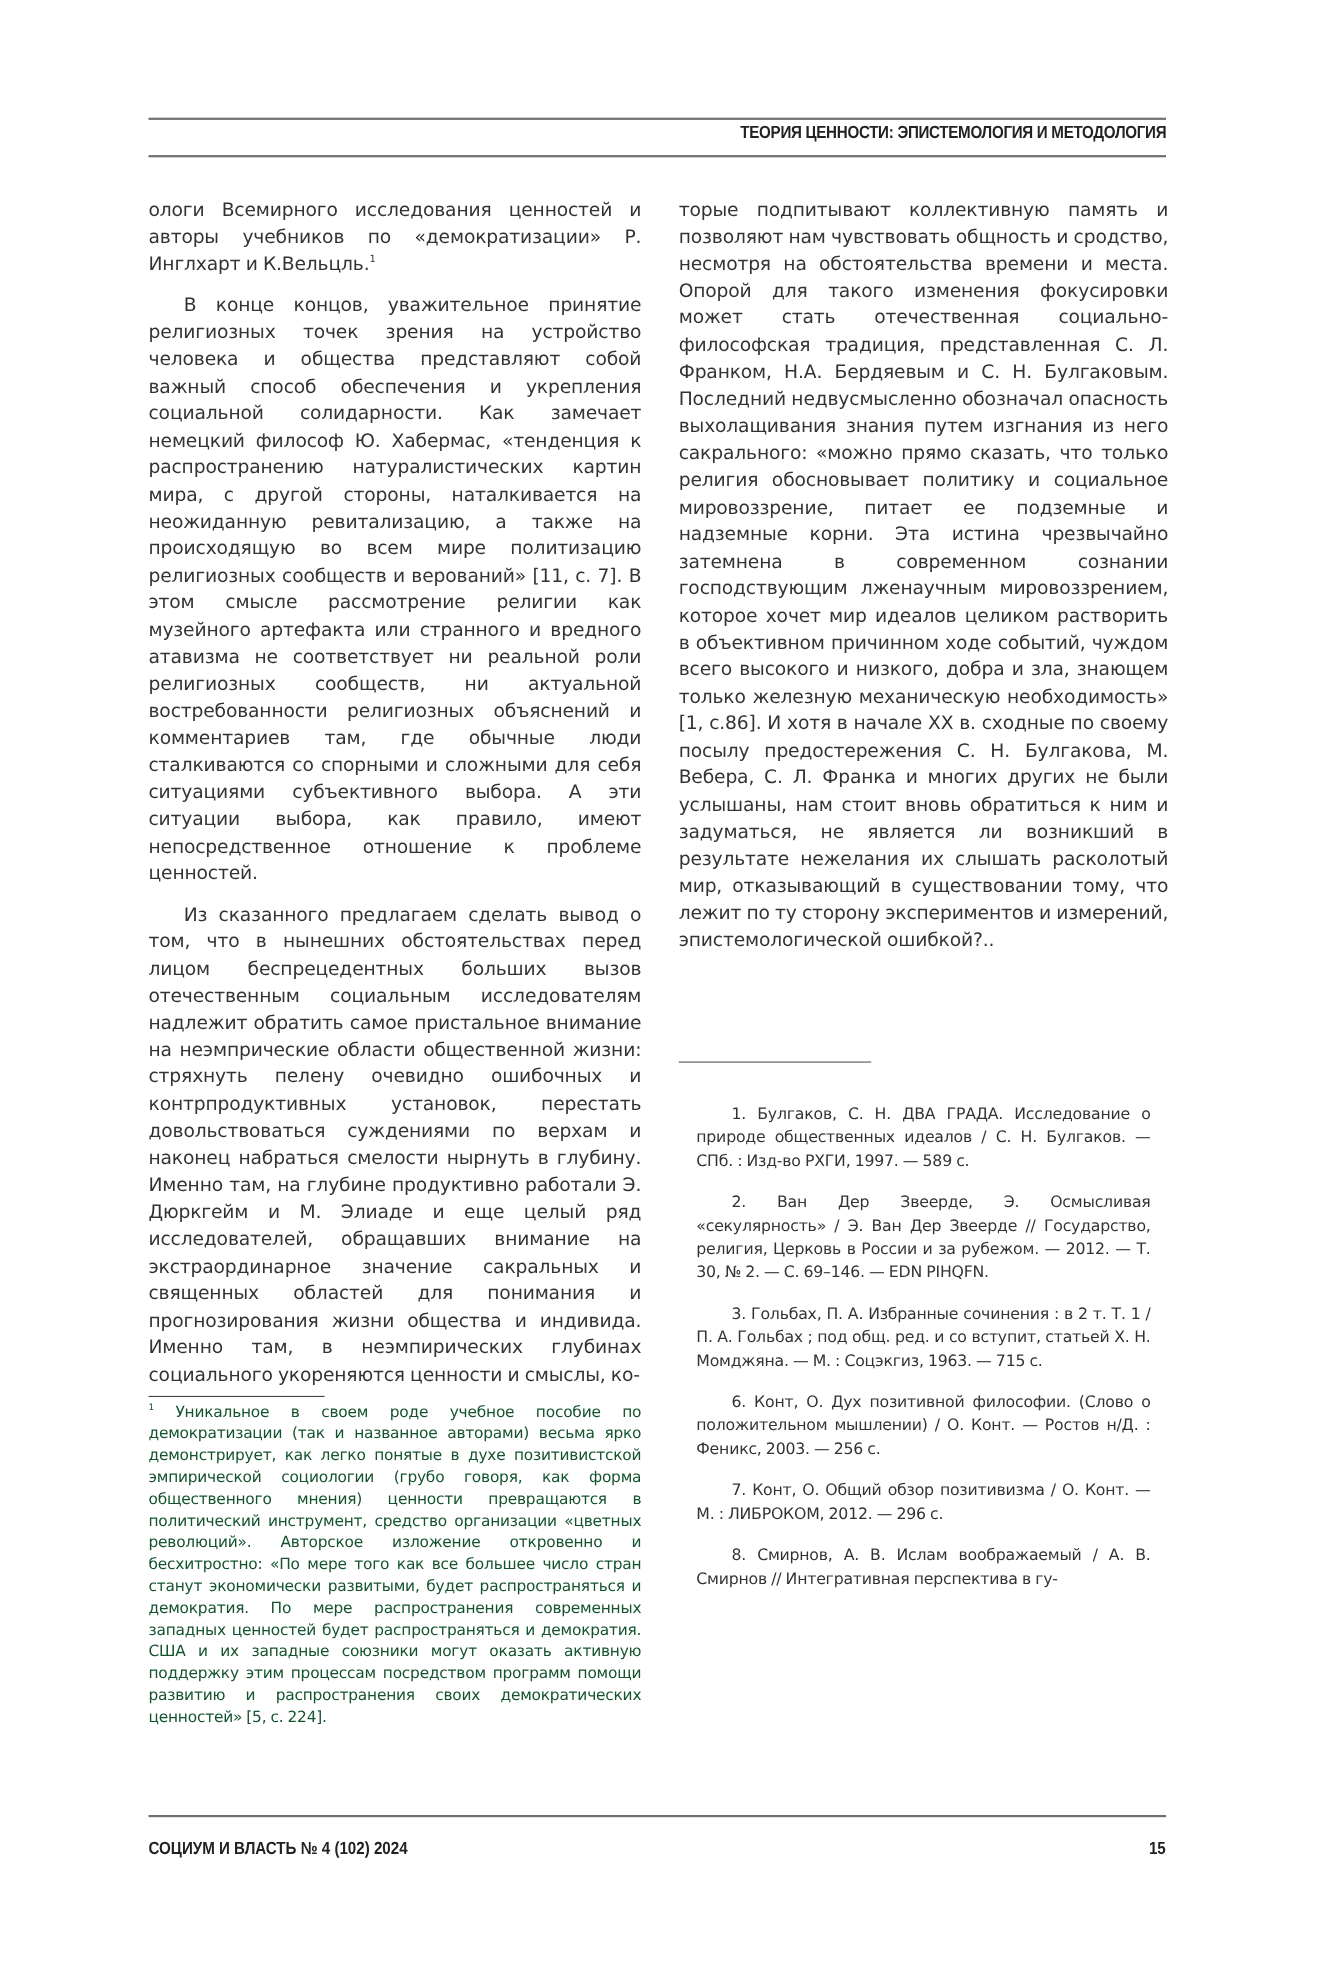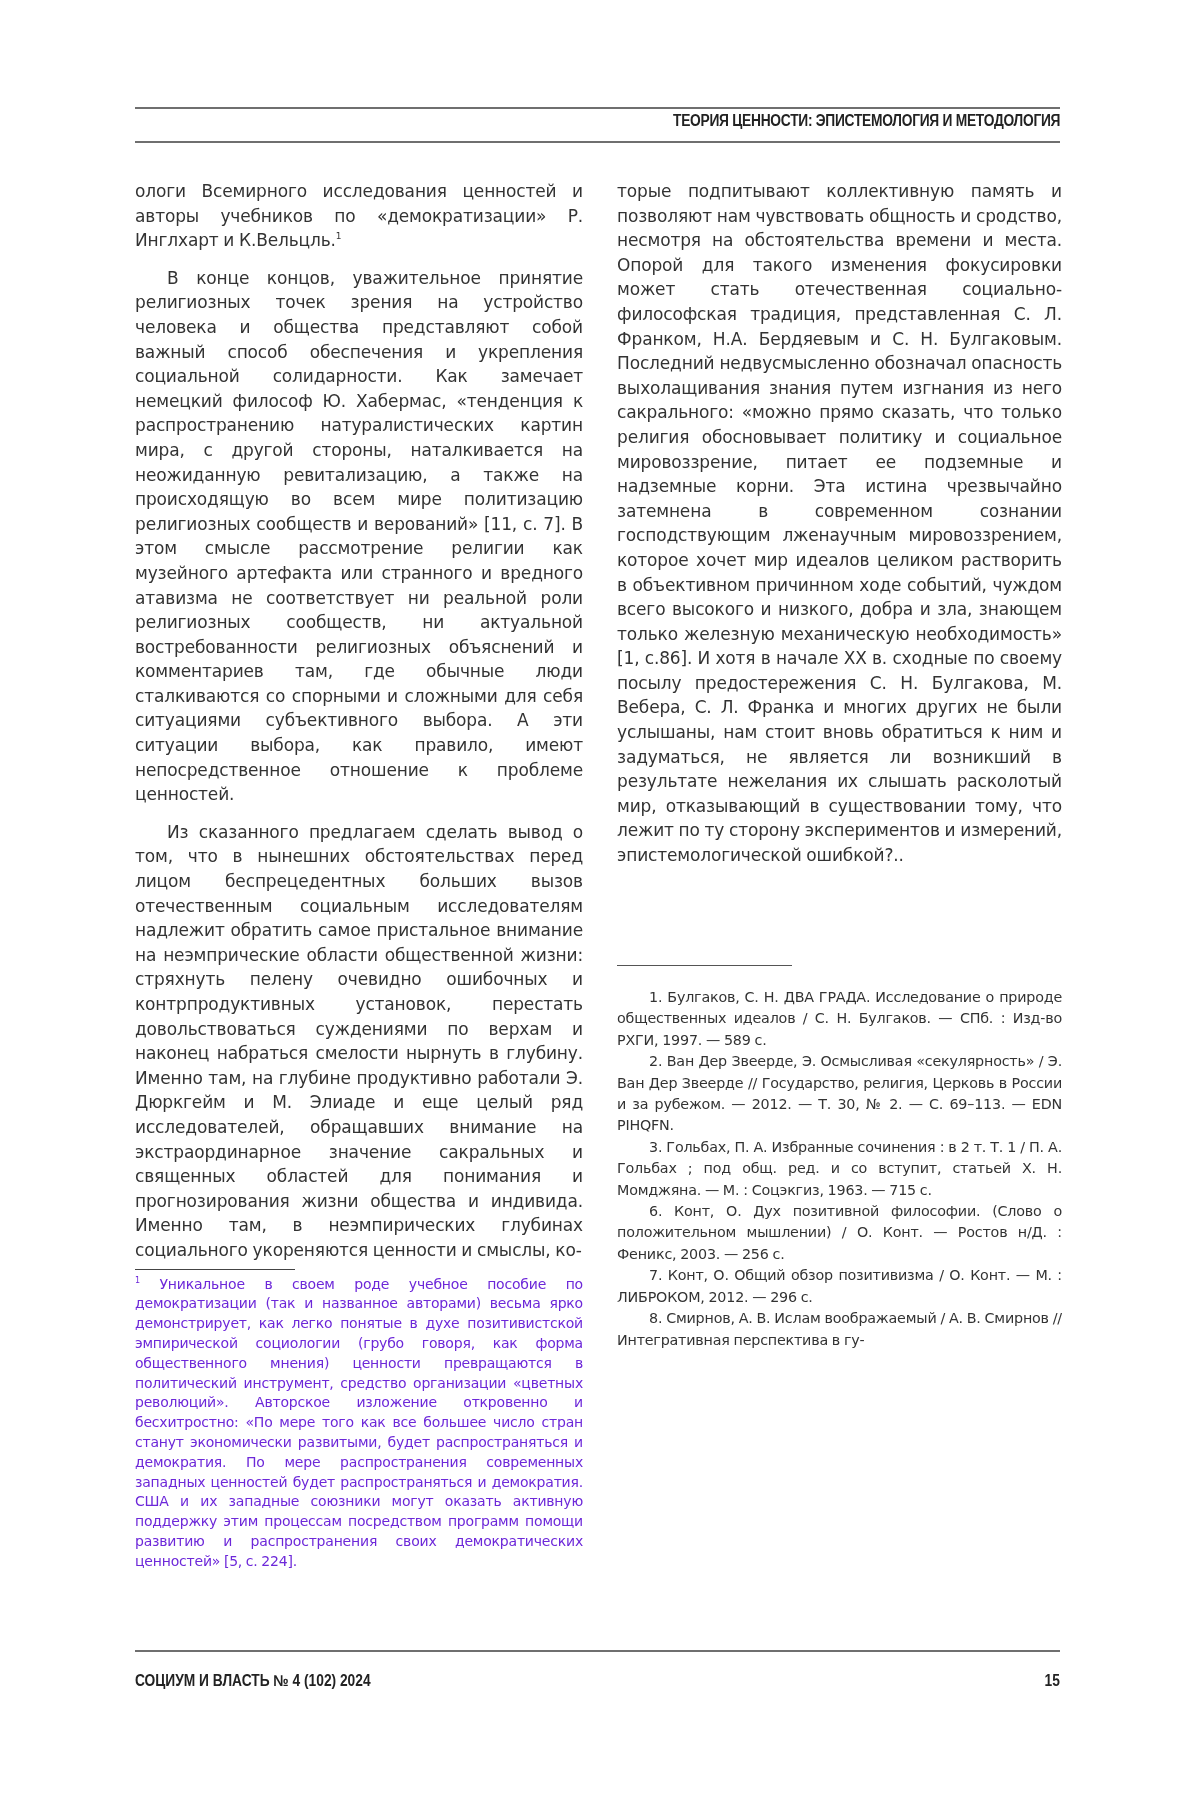--- a/index.html
+++ b/index.html
@@ -16,27 +16,27 @@
     position: absolute; top: 172px;
     font-family: "DejaVu Sans", sans-serif; font-size: 17px; line-height: 24.6px;
     color: #333; text-align: justify; hyphens: manual;
   }
   .col-left { left: 135px; width: 448px; }
   .col-right { left: 617px; width: 445px; }
   .col p { margin: 0; text-indent: 0; letter-spacing: -0.15px; word-spacing: -0.5px; }
   .col p.indent { text-indent: 32px; margin-top: 13px; }
   sup.fn { font-size: 9px; vertical-align: 7px; line-height: 0; }
   .fn-rule { width: 160px; height: 1px; background: #444; margin: 6px 0 5px 0; }
-  .footnote { font-family: "DejaVu Sans", sans-serif; font-size: 14px; line-height: 19.8px; color: #6d28d9; text-align: justify; letter-spacing: -0.2px; word-spacing: -0.5px; }
+  .footnote { font-family: "DejaVu Sans", sans-serif; font-size: 14px; line-height: 19.8px; color: #14532d; text-align: justify; letter-spacing: -0.2px; word-spacing: -0.5px; }
   .footnote sup { font-size: 8px; vertical-align: 6px; line-height: 0; }
   .refs-rule { position: absolute; left: 617px; top: 958px; width: 175px; height: 1px; background: #555; }
   .refs { position: absolute; left: 617px; top: 980px; width: 445px;
     font-family: "DejaVu Sans", sans-serif; font-size: 14.3px; line-height: 21.4px;
     color: #333; text-align: justify; letter-spacing: -0.2px; word-spacing: -0.5px; }
-  .refs p { margin: 0; text-indent: 32px; }
+  .refs p { margin: 16px; text-indent: 32px; }
   .footer-title { position: absolute; left: 135px; top: 1665px;
     font-family: "Liberation Sans", sans-serif; font-weight: bold; font-size: 16px; color: #222;
     transform: scaleX(0.86); transform-origin: left center; }
   .page-number { position: absolute; right: 140px; top: 1665px;
     font-family: "Liberation Sans", sans-serif; font-weight: bold; font-size: 16px; color: #222;
     transform: scaleX(0.86); transform-origin: right center; }
 </style>
 </head>
 <body>
 
@@ -54,21 +54,21 @@
     <div class="footnote"><sup>1</sup> <span>Уникальное в своем роде учебное пособие по демократизации (так и названное авторами) весьма ярко демонстрирует, как легко понятые в духе позитивистской эмпирической социологии (грубо говоря, как форма общественного мнения) ценности превращаются в политический инструмент, средство организации «цветных революций». Авторское изложение откровенно и бесхитростно: «По мере того как все большее число стран станут экономически развитыми, будет распространяться и демократия. По мере распространения современных западных ценностей будет распространяться и демократия. США и их западные союзники могут оказать активную поддержку этим процессам посредством программ помощи развитию и распространения своих демократических ценностей» [5, с. 224].</span></div>
   </div>
 
   <div class="col col-right">
     <p>торые подпитывают коллективную память и позволяют нам чувствовать общность и сродство, несмотря на обстоятельства времени и места. Опорой для такого изменения фокусировки может стать отечественная социально-философская традиция, представленная С. Л. Франком, Н.А. Бердяевым и С. Н. Булгаковым. Последний недвусмысленно обозначал опасность выхолащивания знания путем изгнания из него сакрального: «можно прямо сказать, что только религия обосновывает политику и социальное мировоззрение, питает ее подземные и надземные корни. Эта истина чрезвычайно затемнена в современном сознании господствующим лженаучным мировоззрением, которое хочет мир идеалов целиком растворить в объективном причинном ходе событий, чуждом всего высокого и низкого, добра и зла, знающем только железную механическую необходимость» [1, с.86]. И хотя в начале XX в. сходные по своему посылу предостережения С. Н. Булгакова, М. Вебера, С. Л. Франка и многих других не были услышаны, нам стоит вновь обратиться к ним и задуматься, не является ли возникший в результате нежелания их слышать расколотый мир, отказывающий в существовании тому, что лежит по ту сторону экспериментов и измерений, эпистемологической ошибкой?..</p>
   </div>
 
   <div class="refs-rule"></div>
   <div class="refs">
     <p>1. Булгаков, С. Н. ДВА ГРАДА. Исследование о природе общественных идеалов / С. Н. Булгаков. — СПб. : Изд-во РХГИ, 1997. — 589 с.</p>
-    <p>2. Ван Дер Звеерде, Э. Осмысливая «секулярность» / Э. Ван Дер Звеерде // Государство, религия, Церковь в России и за рубежом. — 2012. — Т. 30, № 2. — С. 69–113. — EDN PIHQFN.</p>
+    <p>2. Ван Дер Звеерде, Э. Осмысливая «секулярность» / Э. Ван Дер Звеерде // Государство, религия, Церковь в России и за рубежом. — 2012. — Т. 30, № 2. — С. 69–146. — EDN PIHQFN.</p>
     <p>3. Гольбах, П. А. Избранные сочинения : в 2 т. Т. 1 / П. А. Гольбах ; под общ. ред. и со вступит, статьей Х. Н. Момджяна. — М. : Соцэкгиз, 1963. — 715 с.</p>
     <p>6. Конт, О. Дух позитивной философии. (Слово о положительном мышлении) / О. Конт. — Ростов н/Д. : Феникс, 2003. — 256 с.</p>
     <p>7. Конт, О. Общий обзор позитивизма / О. Конт. — М. : ЛИБРОКОМ, 2012. — 296 с.</p>
     <p>8. Смирнов, А. В. Ислам воображаемый / А. В. Смирнов // Интегративная перспектива в гу-</p>
   </div>
 
   <div class="rule" style="top:1643px;"></div>
   <div class="footer-title">СОЦИУМ И ВЛАСТЬ № 4 (102) 2024</div>
   <div class="page-number">15</div>
 </div>

